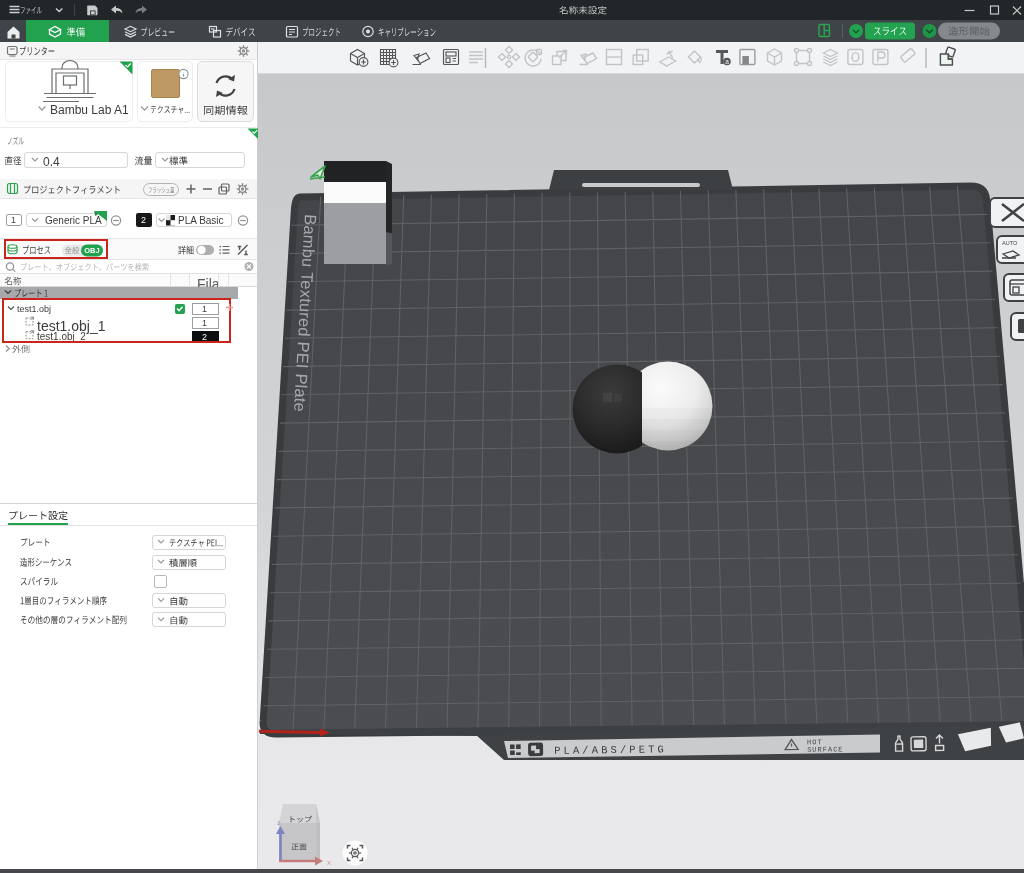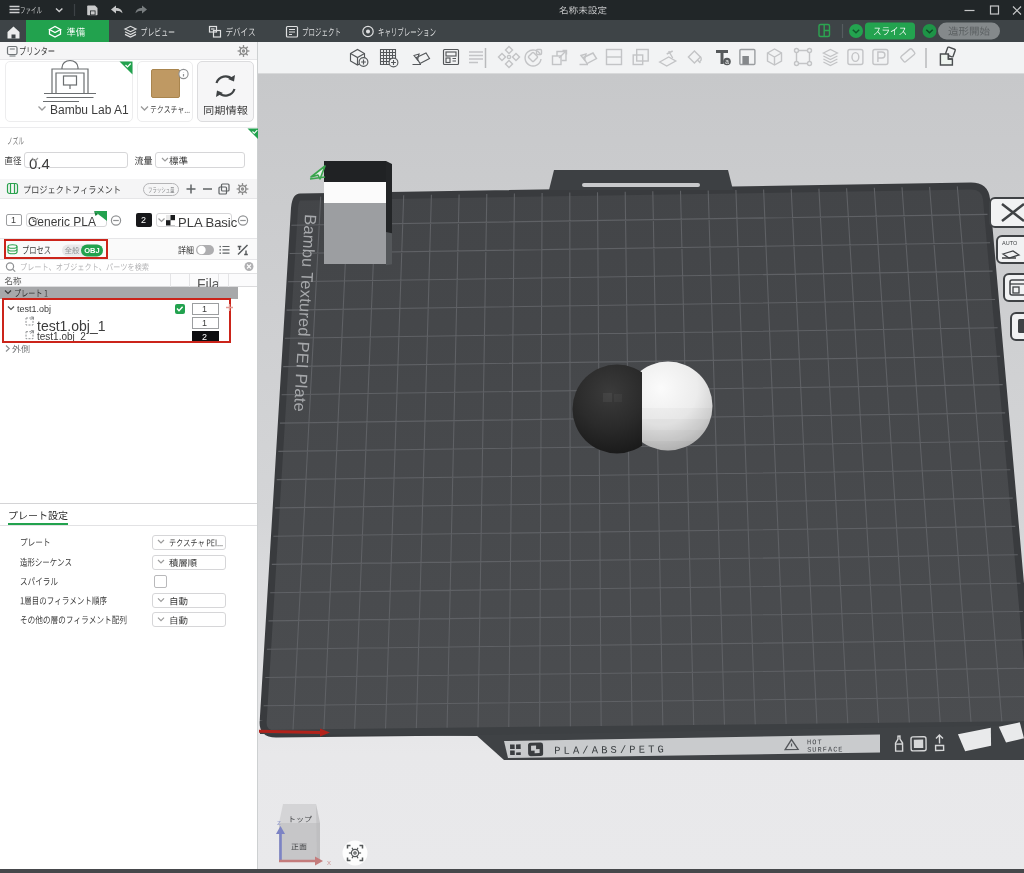--- a/index.html
+++ b/index.html
@@ -17,31 +17,31 @@
 <div class="abs" id="panel"></div>
 <div class="abs" id="bottombar"></div>
 <div class="hdr" style="top:42px;height:18px"></div>
 <div class="abs" style="left:5px;top:61px;width:128px;height:61px;background:#fff;border:1px solid #ededee;border-radius:5px"></div>
 <div class="abs" style="left:137px;top:61px;width:56px;height:61px;background:#fff;border:1px solid #ededee;border-radius:5px"></div>
 <div class="abs" style="left:197px;top:61px;width:57px;height:61px;background:#f6f6f7;border:1px solid #dcdcde;border-radius:5px"></div>
 <div class="lat" style="left:50px;top:103px;font-size:12px">Bambu Lab A1</div>
 <div class="abs" style="left:151px;top:69px;width:29px;height:29px;background:#bf9963;border:1px solid #a9854e;border-radius:2px"></div>
 <div class="abs" style="left:0;top:127px;width:257px;height:1px;background:#ececee"></div>
 <div class="inp" style="left:24px;top:152px;width:104px;height:16px"></div>
-<div class="lat" style="left:29px;top:155px;font-size:15px">0.4</div>
+<div class="lat" style="left:43px;top:155px;font-size:12px">0.4</div>
 <div class="inp" style="left:155px;top:152px;width:90px;height:16px"></div>
 <div class="hdr" style="top:179px;height:20px"></div>
 <div class="abs" style="left:6px;top:214px;width:15.5px;height:12px;border:1px solid #9c9ea0;border-radius:2px;background:#fff"></div>
 <div class="lat" style="left:11px;top:215px;font-size:9px">1</div>
 <div class="inp" style="left:26px;top:213px;width:81px;height:14px"></div>
-<div class="lat" style="left:28px;top:215px;font-size:12px">Generic PLA</div>
+<div class="lat" style="left:45px;top:215px;font-size:10px">Generic PLA</div>
 <div class="abs" style="left:136px;top:213px;width:15.5px;height:14px;background:#17181a;border-radius:2px"></div>
 <div class="lat" style="left:141px;top:215px;font-size:9px;color:#fff">2</div>
 <div class="inp" style="left:156px;top:213px;width:76px;height:14px"></div>
-<div class="lat" style="left:178px;top:215px;font-size:13px">PLA Basic</div>
+<div class="lat" style="left:178px;top:215px;font-size:10px">PLA Basic</div>
 <div class="hdr" style="top:238px;height:22px;background:#fafafa;border-top:1px solid #e6e6e8"></div>
 <div class="abs" style="left:4px;top:239px;width:104px;height:20px;border:2px solid #cb241a"></div>
 <div class="abs" style="left:0;top:260px;width:257px;height:14px;border-bottom:1px solid #e2e2e4"></div>
 <div class="abs" style="left:0;top:274px;width:257px;height:13px;background:#fbfbfc;border-bottom:1px solid #dbdbdd"></div>
 <div class="lat" style="left:197px;top:276px;font-size:14px;color:#5a5a5a">Fila.</div>
 <div class="abs" style="left:0;top:287px;width:238px;height:12px;background:#a7a8aa"></div>
 <div class="lat" style="left:17px;top:303.5px;font-size:9px">test1.obj</div>
 <div class="abs" style="left:175px;top:304px;width:10px;height:9.5px;background:#22a24e;border-radius:2px"></div>
 <div class="abs" style="left:191.5px;top:302.5px;width:27px;height:12px;border:1px solid #9c9ea0;background:#fff"></div>
 <div class="lat" style="left:202px;top:304px;font-size:9px">1</div>

